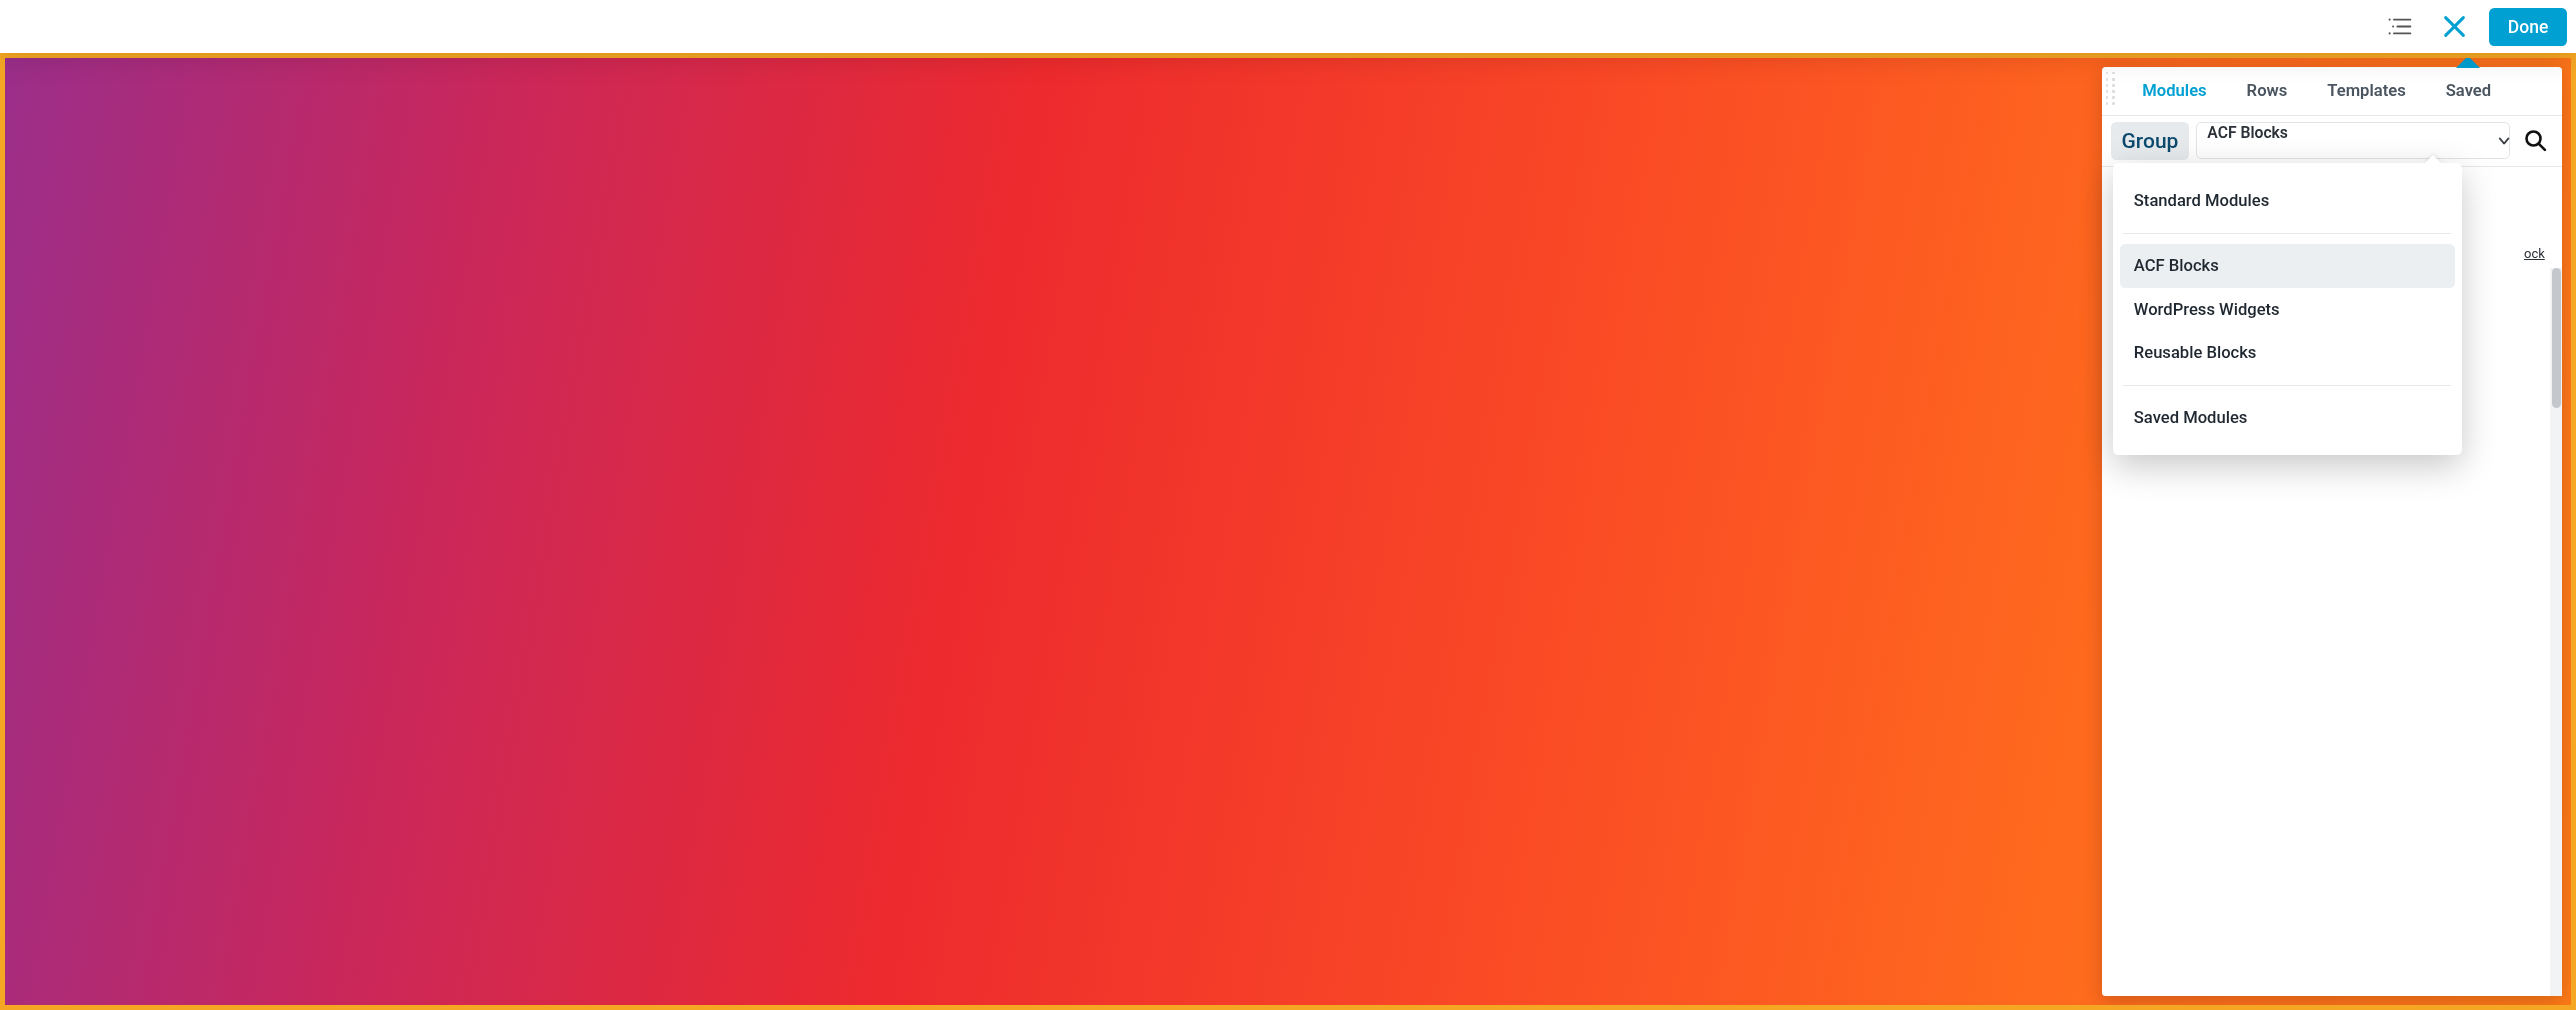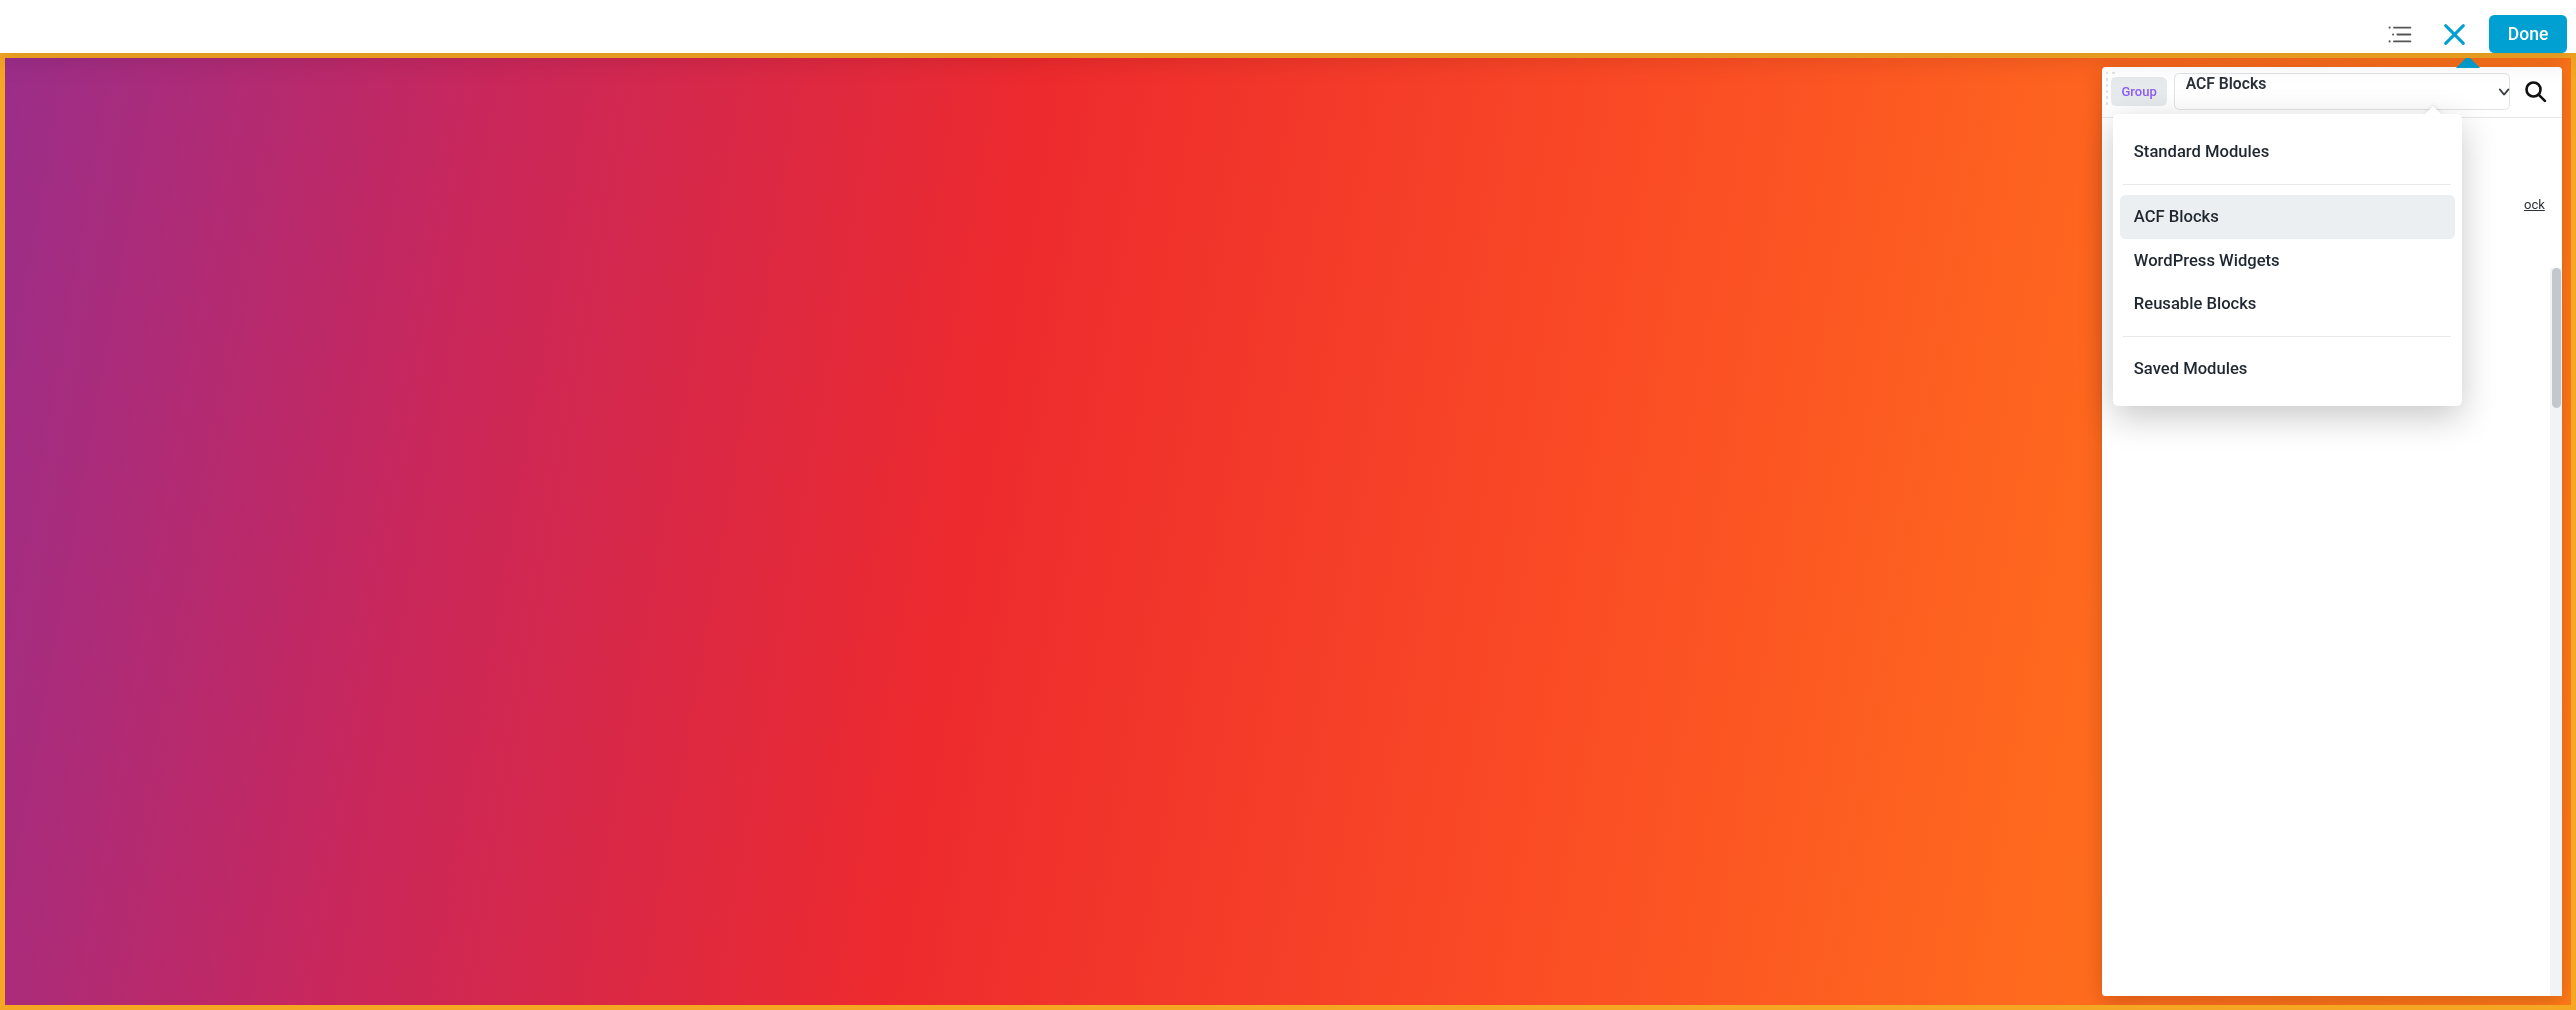--- a/index.html
+++ b/index.html
@@ -5,21 +5,21 @@
     * { box-sizing: border-box; margin: 0; padding: 0; font-family: -apple-system, BlinkMacSystemFont, "Segoe UI", Roboto, Helvetica, Arial, sans-serif; }
     html, body { width: 100%; height: 100%; }
     body { position: relative; background: #fff; overflow: hidden; }
 
     .topbar {
       position: absolute;
       top: 0; left: 0; right: 0;
       height: 53px;
       background: #fff;
       display: flex;
-      align-items: flex-end;
+      align-items: center;
       justify-content: flex-end;
       gap: 15.7px;
       padding-right: 8.7px;
       z-index: 50;
       box-shadow: 0 8.7px 24.5px rgba(0,0,0,0.10);
     }
     .topbar .icon-btn {
       width: 38px; height: 38px;
       display: flex; align-items: center; justify-content: center;
       cursor: pointer;
@@ -104,24 +104,24 @@
       display: flex;
       align-items: center;
       gap: 7px;
       padding: 7px 8.7px 7px 8.7px;
       border-bottom: 0.9px solid #e4e7ea;
       height: 51px;
       position: relative;
     }
     .group-chip {
       background: #e7eaec;
-      color: #8b5cf6;
+      color: #0c4a6e;
       border-radius: 5.2px;
       padding: 7px 10.5px;
-      font-size: 13px;
+      font-size: 21px;
       font-weight: 500;
       cursor: default;
     }
     .group-select {
       flex: 1;
       background: #fff;
       border: 0.9px solid #e1e4e7;
       border-radius: 5.2px;
       height: 37px;
       padding: 0 35px 0 10.5px;
@@ -250,20 +250,26 @@
         <span></span>
         <span></span>
       <span></span>
         <span></span>
         <span></span>
         <span></span>
         <span></span>
         <span></span>
     </div>
 
+    <div class="tabs">
+      <div class="tab active">Modules</div>
+      <div class="tab">Rows</div>
+      <div class="tab">Templates</div>
+      <div class="tab">Saved</div>
+    </div>
 
     <div class="group-row">
       <div class="group-chip">Group</div>
       <div class="group-select">
         <span>ACF Blocks</span>
       </div>
       <div class="chevron">
         <svg width="12.2" height="8.7" viewBox="0 0 14 10" fill="none" stroke="currentColor" stroke-width="2" stroke-linecap="round" stroke-linejoin="round">
           <polyline points="2,2 7,8 12,2"></polyline>
         </svg>

